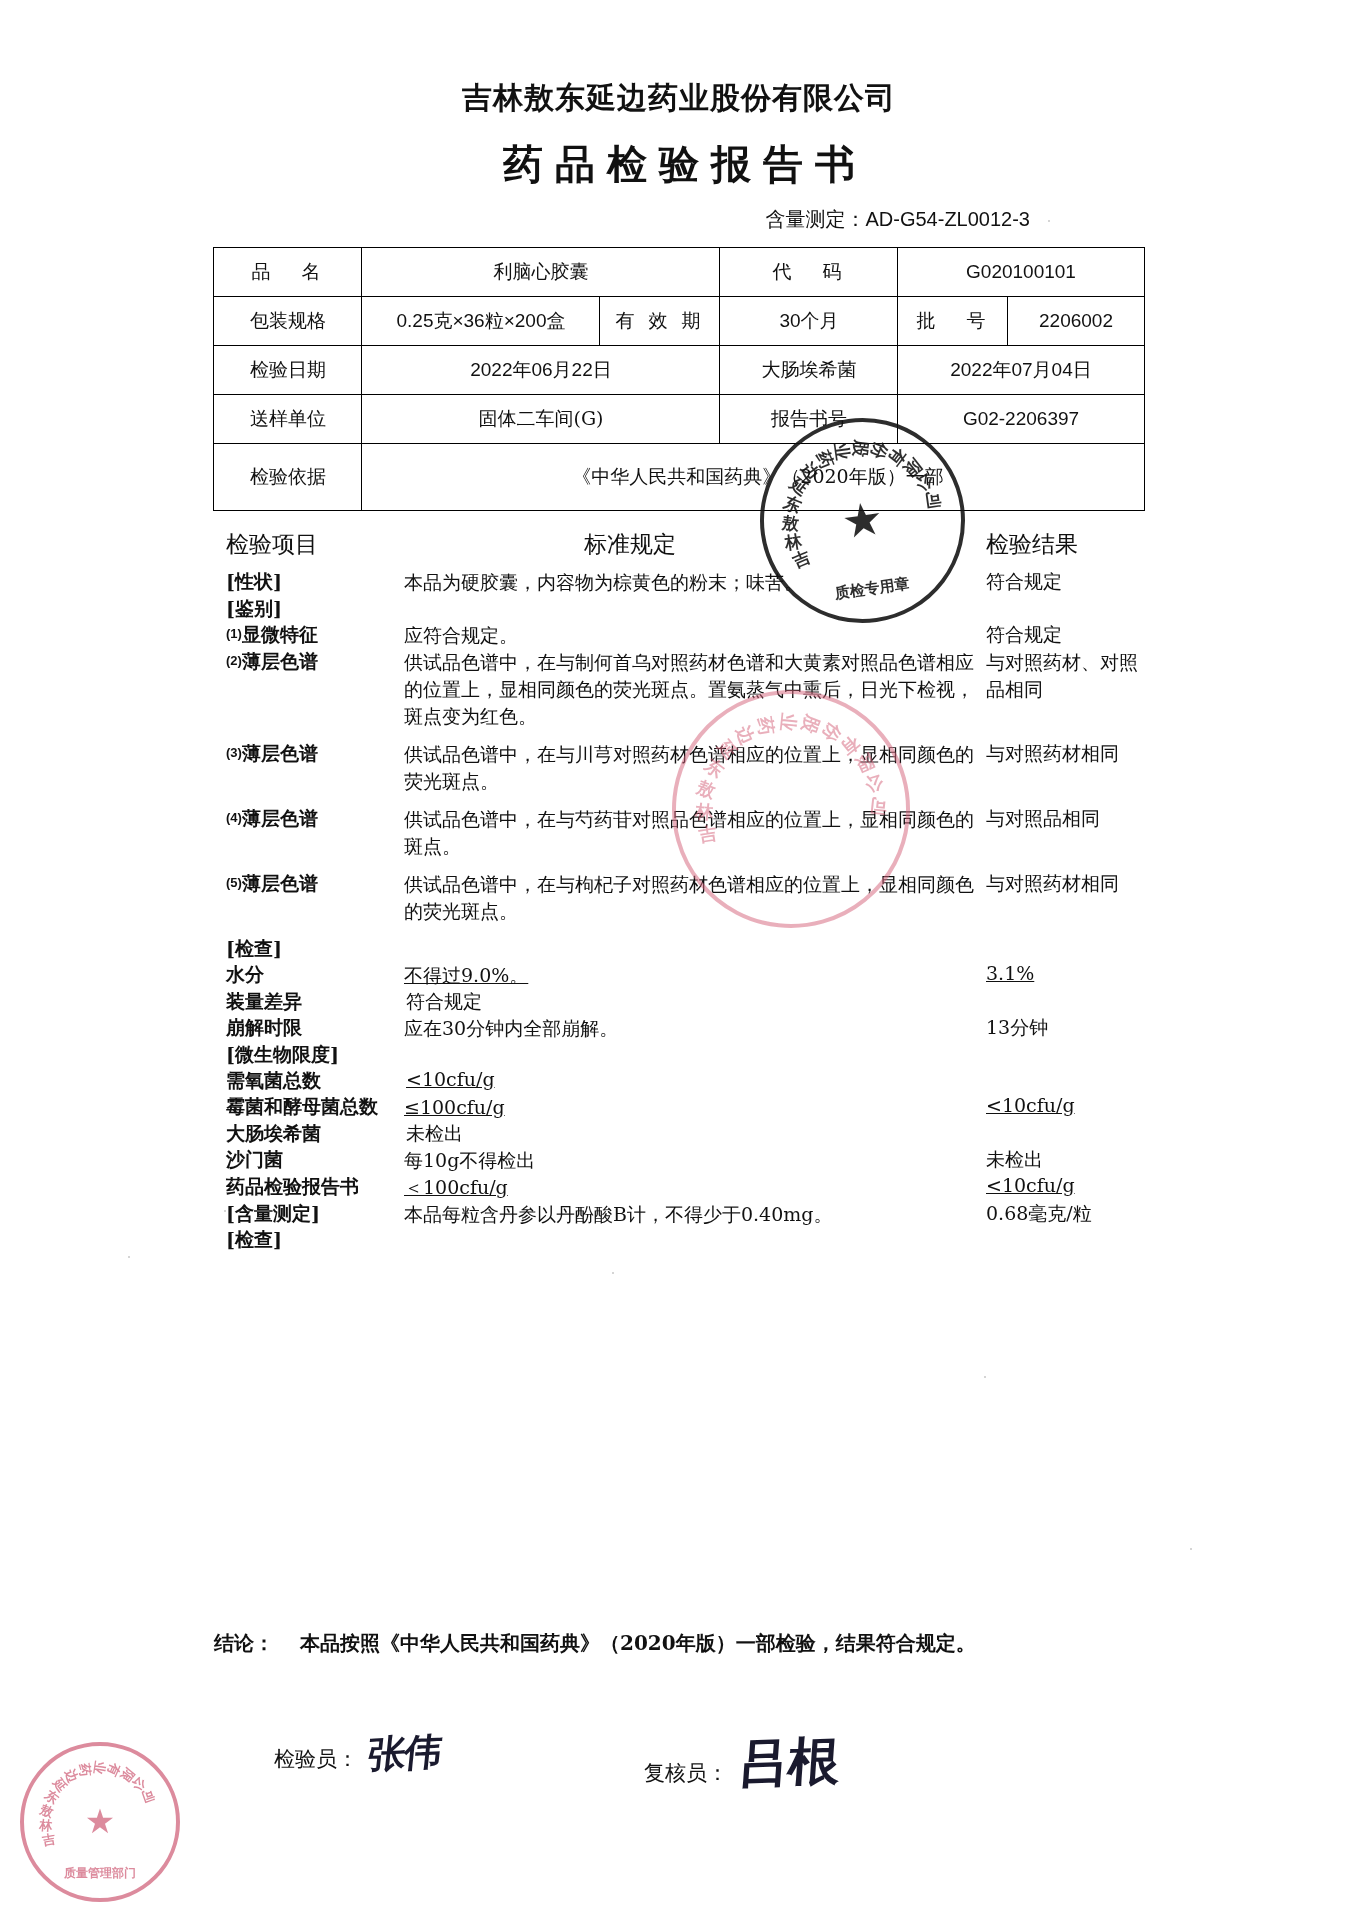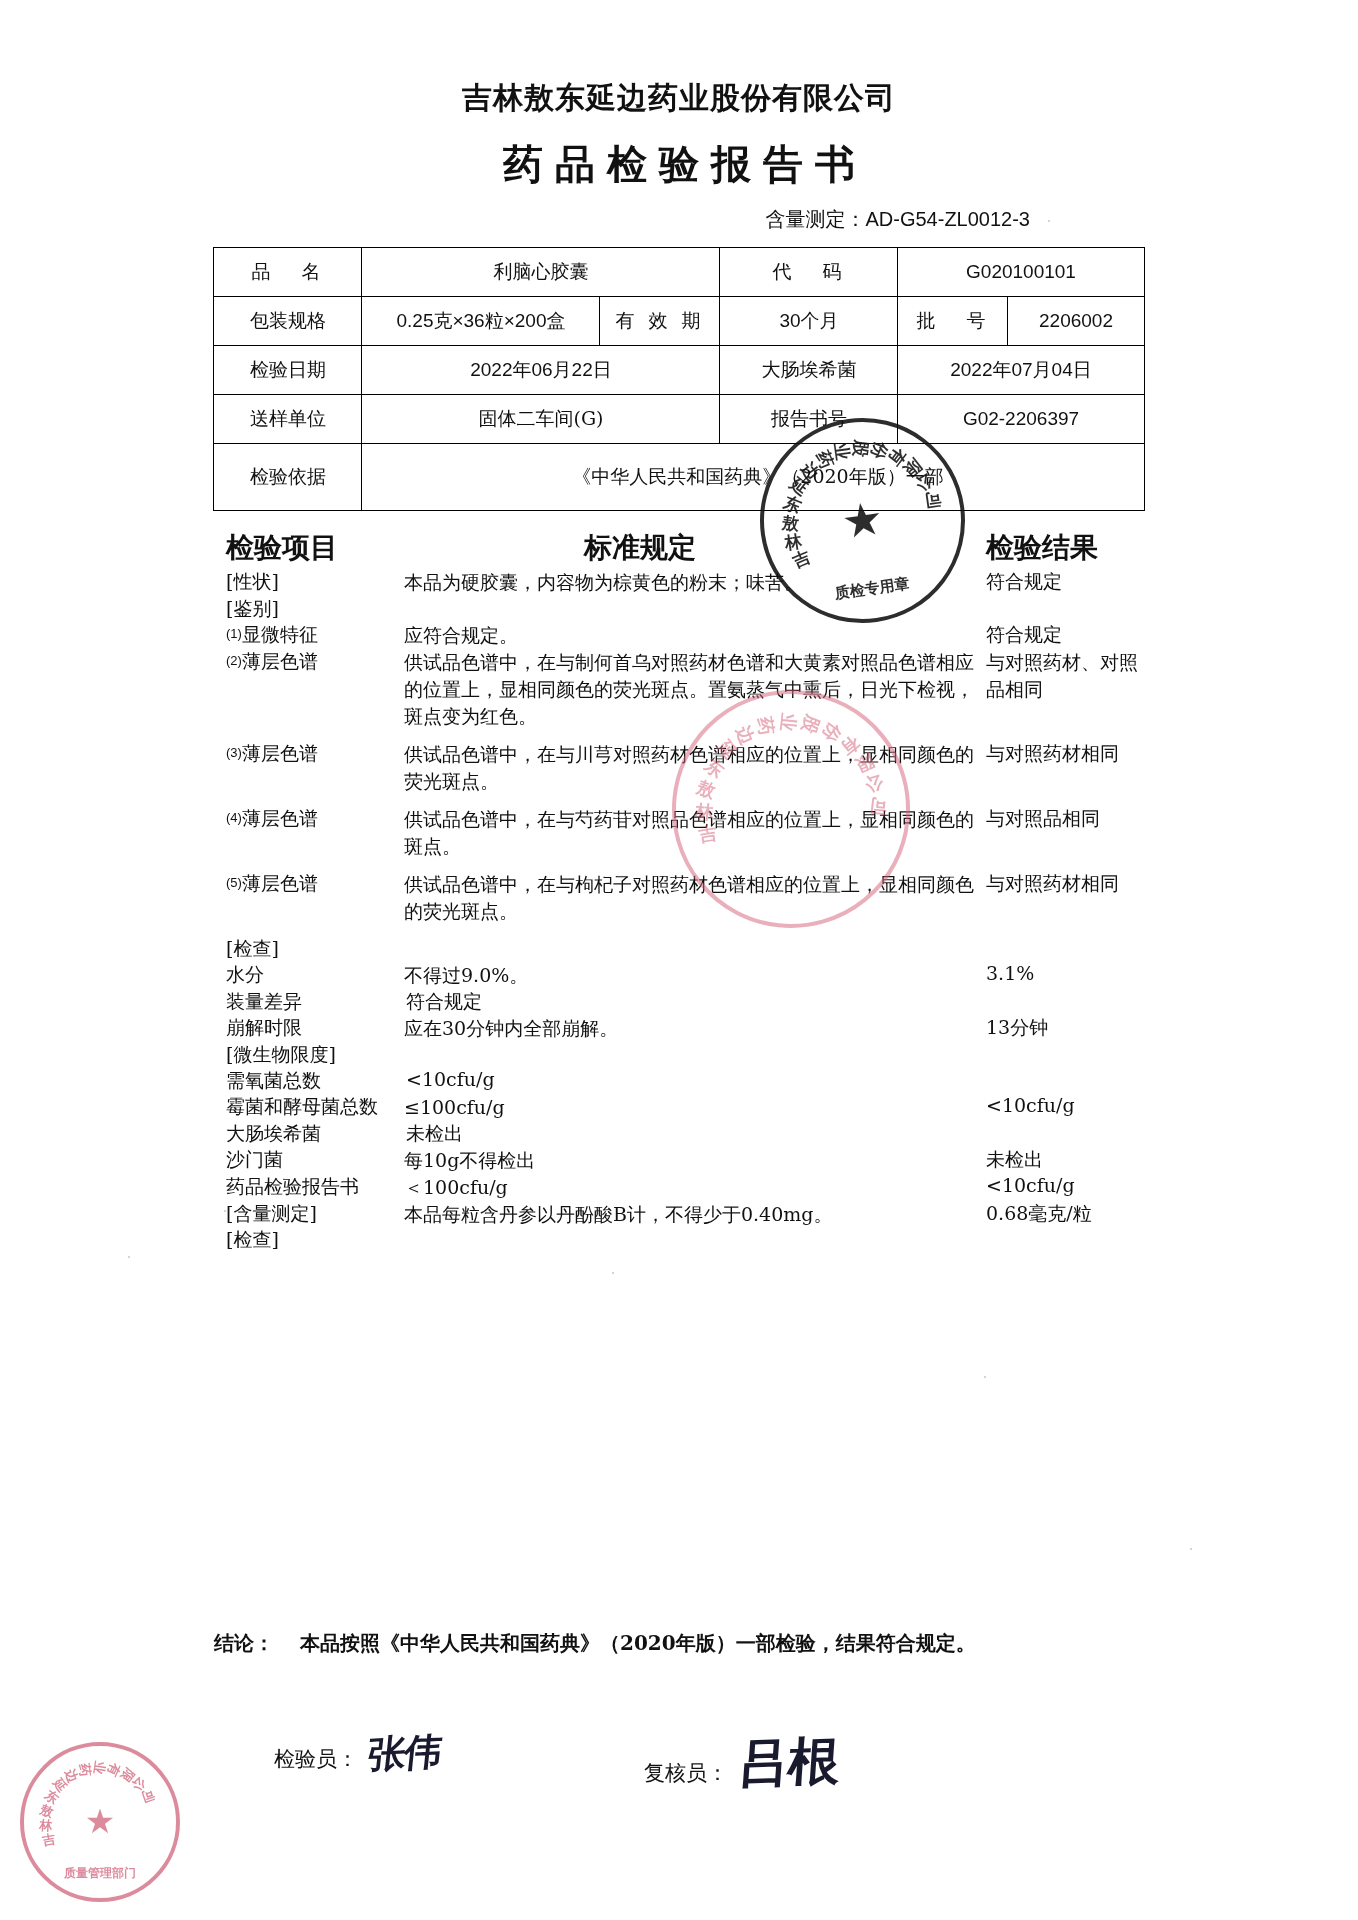--- a/index.html
+++ b/index.html
@@ -76,22 +76,22 @@
     text-align: center;
     padding-left: 14px;
   }
   .row-tall td { height: 62px; }
 
   
   .colheads {
     position: relative;
     width: 930px;
     margin: 18px auto 0 auto;
-    font-size: 28px;
-    font-weight: bold;
+    font-size: 23px;
+    font-weight: normal;
     height: 30px;
     font-family: "DejaVu Serif", "Liberation Serif", serif;
   }
   .colheads .ch-item { position: absolute; left: 12px; }
   .colheads .ch-std { position: absolute; left: 370px; }
   .colheads .ch-res { position: absolute; left: 772px; }
 
   
   .body-rows {
     width: 930px;
@@ -103,37 +103,38 @@
     display: flex;
     align-items: flex-start;
     margin-bottom: 2px;
   }
   .brow .c-item {
     width: 190px;
     flex: 0 0 190px;
     padding-left: 12px;
     box-sizing: border-box;
     font-family: "DejaVu Serif", "Liberation Serif", serif;
+    font-weight: bold;
   }
   .brow .c-std {
     width: 580px;
     flex: 0 0 580px;
     box-sizing: border-box;
     padding-right: 6px;
     line-height: 1.42;
     font-family: "DejaVu Serif", "Liberation Serif", serif;
   }
   .brow .c-res {
     flex: 1 1 auto;
     padding-left: 2px;
     box-sizing: border-box;
     font-family: "DejaVu Serif", "Liberation Serif", serif;
     white-space: nowrap;
   }
-  .sans { font-family: "Liberation Sans", sans-serif; }
+  .sans { font-family: "Liberation Sans", sans-serif; text-decoration: underline; }
   .sup-num {
     font-size: 13px;
     vertical-align: 3px;
     font-family: "Liberation Sans", sans-serif;
   }
   .tight { margin-bottom: 0px; }
   .loose { margin-bottom: 11px; }
 
   
   .conclusion {

